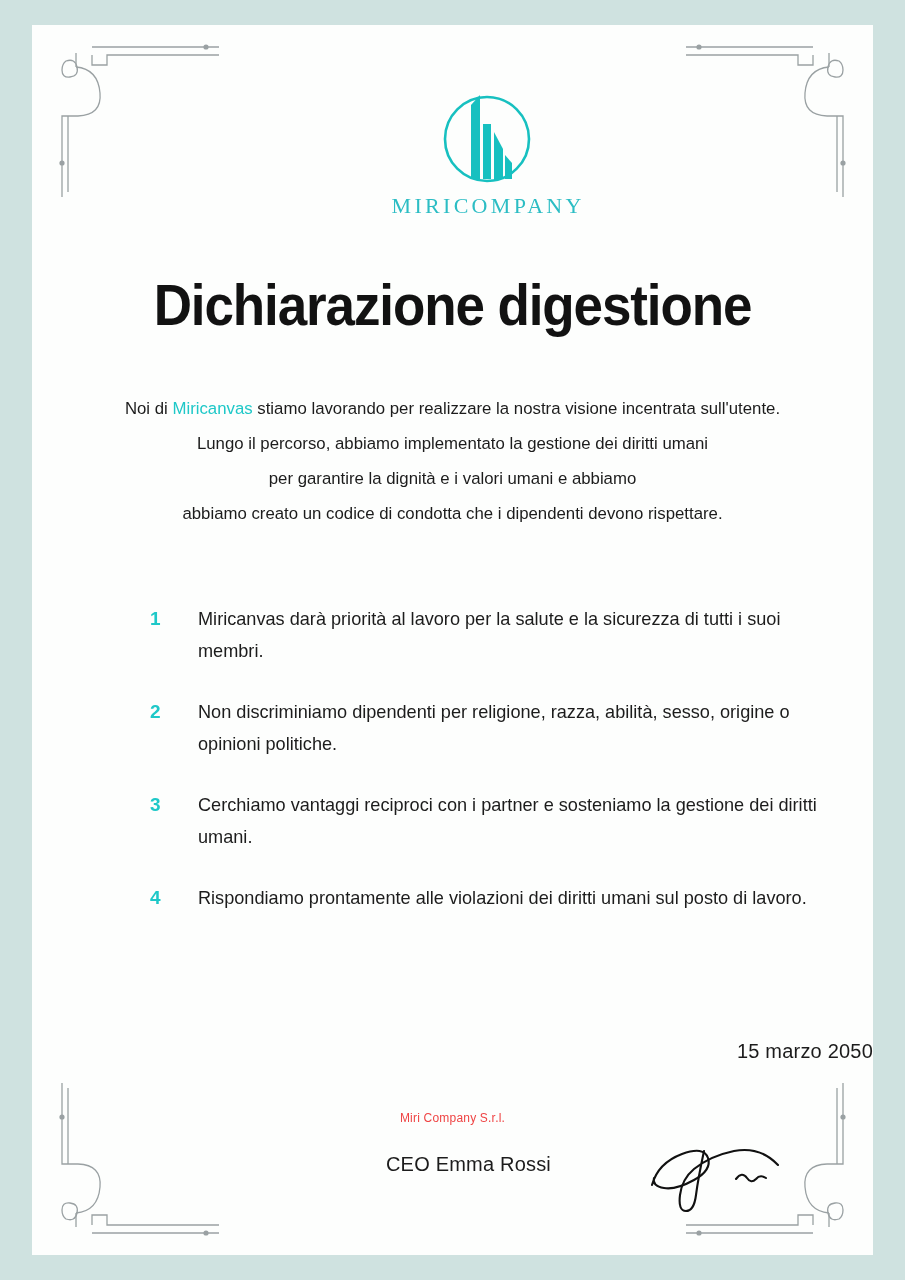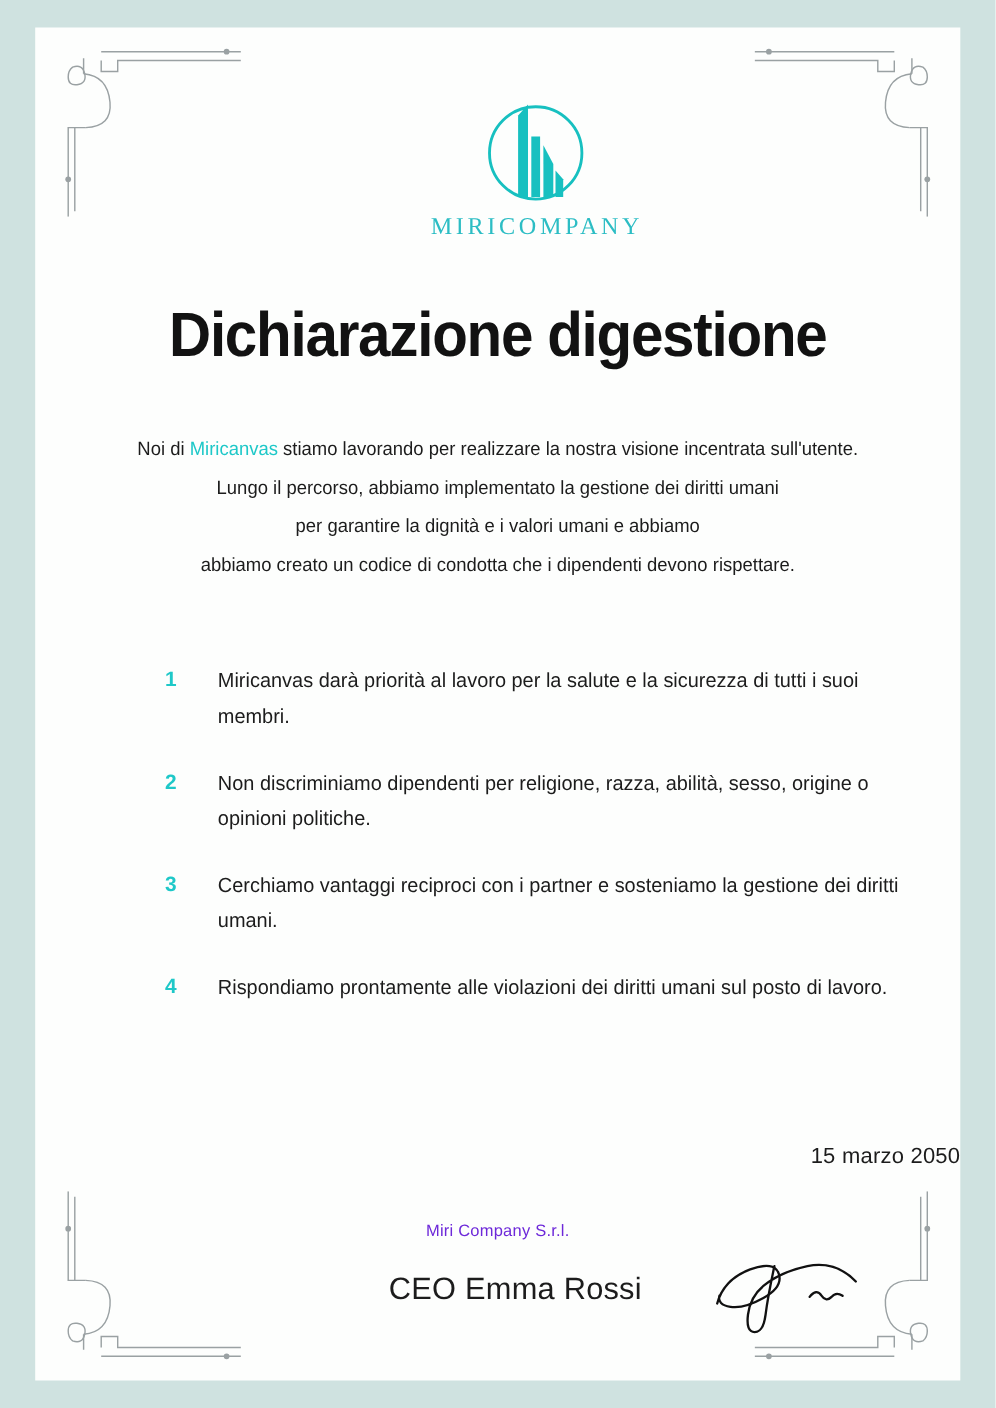--- a/index.html
+++ b/index.html
@@ -141,28 +141,28 @@
   }
   .sign-date {
     font-size: 20px;
     color: #1c1c1c;
     font-family: "Liberation Sans Narrow", "Liberation Sans", sans-serif;
     letter-spacing: .2px;
     text-align: right;
   }
   .sign-company {
     margin-top: 48px;
-    font-size: 15px;
-    color: #6d28d9;
+    font-size: 12px;
+    color: #ef4444;
     font-family: "Liberation Sans Narrow", "Liberation Sans", sans-serif;
     letter-spacing: .2px;
   }
   .sign-officer {
     margin-top: 28px;
-    font-size: 28px;
+    font-size: 20px;
     color: #1c1c1c;
     font-family: "Liberation Sans Narrow", "Liberation Sans", sans-serif;
     letter-spacing: .2px;
     padding-left: 32px;
   }
 
   .signature-mark {
     position: absolute;
     left: 608px;
     top: 1112px;

